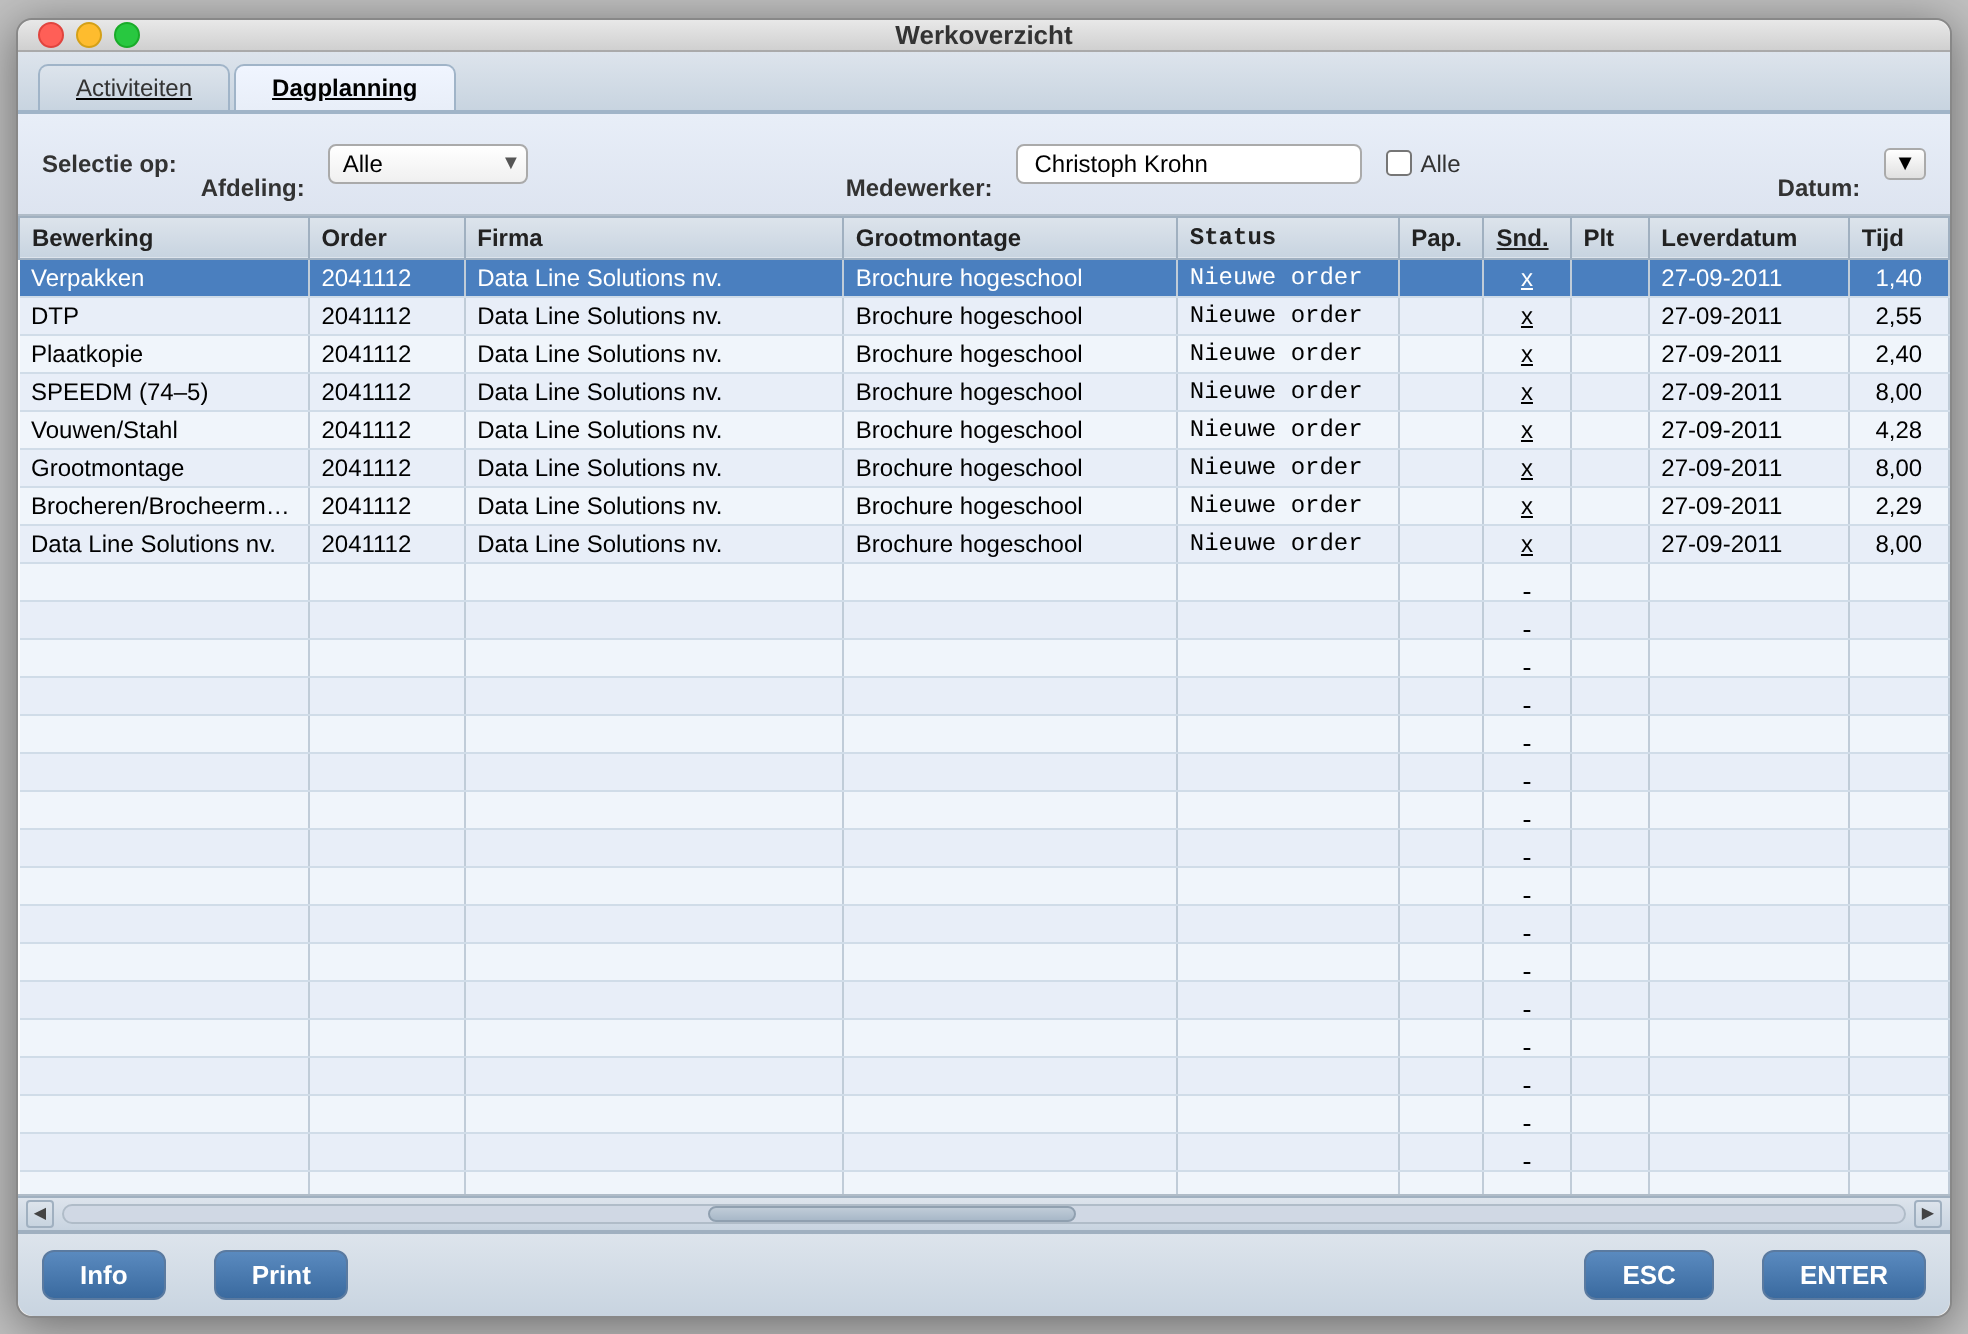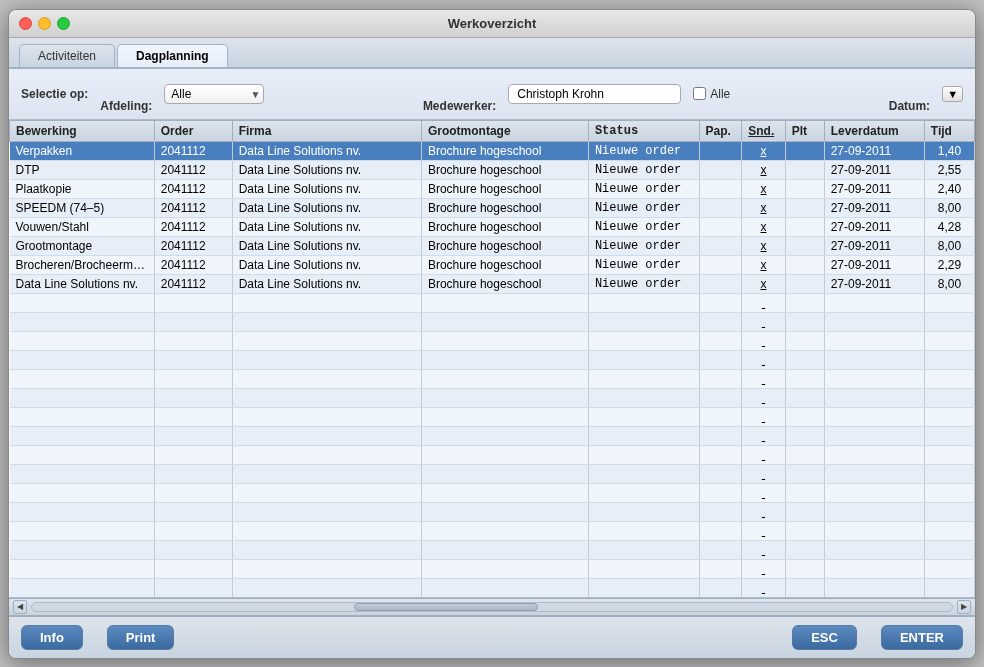--- a/index.html
+++ b/index.html
@@ -20,21 +20,21 @@
       background: #ececec;
       border-radius: 8px;
       box-shadow: 0 4px 24px rgba(0,0,0,0.45);
       display: flex;
       flex-direction: column;
       border: 1px solid #888;
       overflow: hidden;
     }
     .title-bar {
       background: linear-gradient(180deg, #e8e8e8 0%, #d0d0d0 100%);
-      height: 28px;
+      height: 16px;
       display: flex;
       align-items: center;
       border-bottom: 1px solid #aaa;
       border-radius: 8px 8px 0 0;
       padding: 0 10px;
       position: relative;
     }
     .traffic-lights {
       display: flex;
       gap: 6px;
@@ -54,20 +54,21 @@
       font-size: 13px;
       font-weight: 600;
       color: #333;
     }
     .tabs-bar {
       background: linear-gradient(180deg, #dde4ec 0%, #c8d4e0 100%);
       padding: 6px 10px 0 10px;
       display: flex;
       gap: 0;
       border-bottom: 2px solid #a0b4c8;
+      text-decoration: underline;
     }
     .tab {
       padding: 4px 18px;
       border: 1px solid #a0b4c8;
       border-bottom: none;
       border-radius: 5px 5px 0 0;
       font-size: 12px;
       cursor: pointer;
       background: linear-gradient(180deg, #dde4ec 0%, #c8d4e0 100%);
       color: #333;

